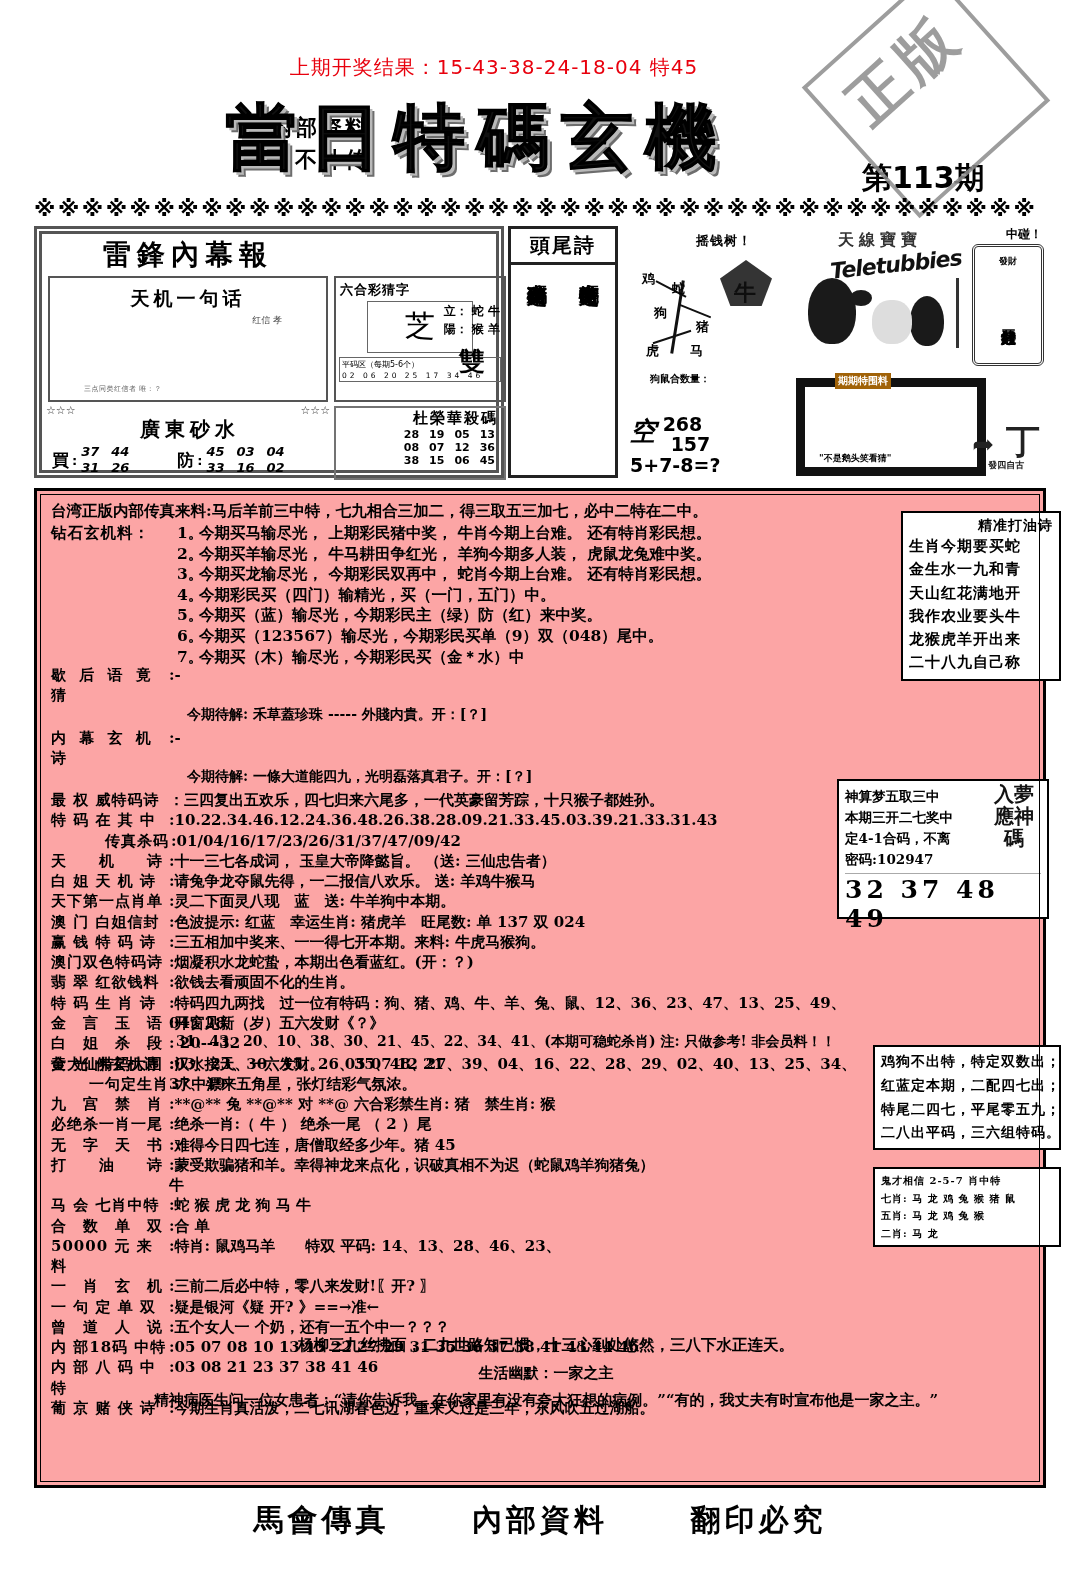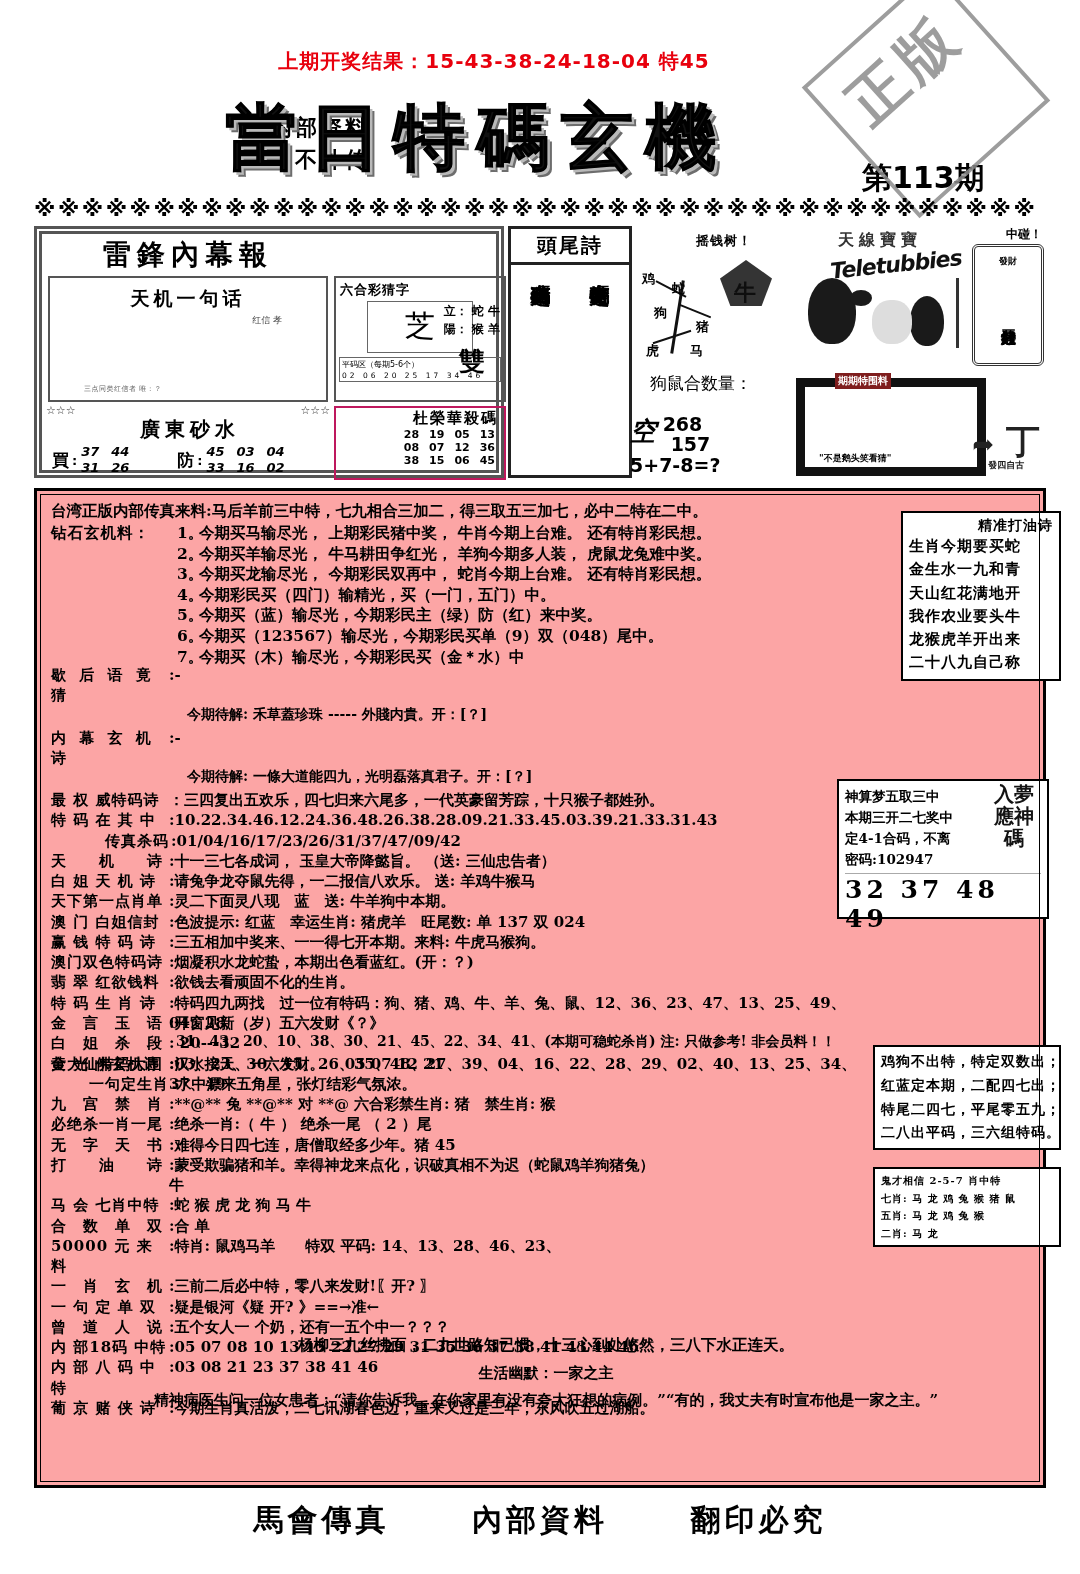--- a/index.html
+++ b/index.html
@@ -3,22 +3,22 @@
 <meta charset="utf-8">
 <style>
   html,body{margin:0;padding:0;background:#fff;}
   body{
     width:1080px;height:1574px;position:relative;overflow:hidden;
     font-family:"DejaVu Sans","Liberation Sans",sans-serif;
     color:#000;
   }
   
   .prev-result{
-    position:absolute;left:0;top:48px;width:988px;text-align:center;
-    color:#e8000d;font-weight:bold;font-size:20px;letter-spacing:1px;
+    position:absolute;left:0;top:54px;width:988px;text-align:center;
+    color:#e8000d;font-weight:normal;font-size:20px;letter-spacing:1px;
     font-family:"DejaVu Sans","Liberation Sans",sans-serif;
   }
   .side-note{
     position:absolute;left:270px;top:112px;width:190px;
     font-size:22px;font-weight:bold;line-height:1.45;letter-spacing:3px;
   }
   .big-title{
     position:absolute;left:225px;top:92px;width:640px;text-align:left;
     font-size:72px;font-weight:bold;letter-spacing:12px;line-height:1.25;
     color:#111;
@@ -70,49 +70,49 @@
   .boxZM{position:absolute;left:292px;top:42px;width:172px;height:126px;
     border:2px solid #555;box-sizing:border-box;}
   .boxZM .t{font-size:13px;font-weight:bold;letter-spacing:1px;margin:3px 0 0 4px;}
   .boxZM .glyph{width:104px;height:50px;margin:2px auto 0;border:1px solid #666;
     text-align:center;font-size:30px;line-height:48px;
     font-family:"DejaVu Serif","Liberation Serif",serif;}
   .boxZM .zone{margin:4px 3px 0;border:1px solid #666;font-size:8px;padding:1px 2px;}
   .boxZM .zone .z2{letter-spacing:3px;font-size:7.5px;margin-top:1px;}
   .boxZM .right{position:absolute;right:4px;top:24px;font-size:12px;font-weight:bold;line-height:1.5;}
   .boxSL{position:absolute;left:292px;top:172px;width:172px;height:74px;
-    border:2px solid #be185d;box-sizing:border-box;}
+    border:2px solid #737373;box-sizing:border-box;}
   .boxSL .t{text-align:right;font-size:15px;font-weight:bold;letter-spacing:2px;
     margin:1px 6px 0 0;font-family:"DejaVu Serif","Liberation Serif",serif;}
   .boxSL table{position:absolute;right:4px;top:20px;font-size:11px;
     border-collapse:collapse;font-weight:bold;}
   .boxSL td{padding:0 5px;text-align:center;}
-  .panelB{position:absolute;left:474px;top:0;width:124px;height:252px;
+  .panelB{position:absolute;left:474px;top:0;width:110px;height:252px;
     border:3px solid #222;box-sizing:border-box;background:#fff;}
   .panelB .hd{text-align:center;font-size:20px;font-weight:bold;letter-spacing:2px;
     border-bottom:3px solid #222;padding:3px 0;
     font-family:"DejaVu Serif","Liberation Serif",serif;}
   .panelB .cols{display:flex;justify-content:space-around;padding-top:4px;}
   .panelB .col{font-size:20px;font-weight:bold;line-height:1.15;text-align:center;
     font-family:"DejaVu Serif","Liberation Serif",serif;}
   .panelC{position:absolute;left:590px;top:0;width:200px;height:252px;}
   .panelC .cap{text-align:center;font-size:13px;font-weight:bold;margin-top:6px;letter-spacing:1px;}
   .tree{position:relative;height:120px;}
   .tree span{position:absolute;font-size:13px;font-weight:bold;}
   .tree .branch{position:absolute;background:#111;}
-  .panelC .cap2{font-size:17px;font-weight:normal;margin:2px 0 0 26px;}
+  .panelC .cap2{font-size:10px;font-weight:bold;margin:2px 0 0 26px;}
   .eq{position:absolute;left:6px;bottom:2px;font-size:19px;font-weight:bold;line-height:1.12;}
   .eq .kong{font-size:26px;font-style:italic;}
   .panelD{position:absolute;left:780px;top:0;width:232px;height:252px;}
   .tubby-title{position:absolute;left:24px;top:4px;font-size:16px;font-weight:bold;letter-spacing:5px;color:#333;}
   .tubby-en{position:absolute;left:16px;top:26px;font-size:22px;font-weight:bold;font-style:italic;
     color:#111;letter-spacing:-1px;transform:rotate(-6deg);}
   .tubby{position:absolute;border-radius:50% 50% 45% 45%;background:#1a1a1a;}
   .tv-frame{position:absolute;left:-18px;top:152px;width:172px;height:80px;border:9px solid #111;background:#fff;}
-  .tv-frame .lbl{position:absolute;left:30px;top:-14px;font-size:10px;font-weight:bold;background:#7f1d1d;color:#fff;padding:1px 3px;}
+  .tv-frame .lbl{position:absolute;left:30px;top:-14px;font-size:10px;font-weight:bold;background:#a16207;color:#fff;padding:1px 3px;}
   .tv-frame .q{position:absolute;left:14px;bottom:2px;font-size:9px;font-weight:bold;}
   .scroll{position:absolute;right:2px;top:18px;width:72px;height:122px;
     border:3px double #333;border-radius:6px;text-align:center;padding-top:8px;box-sizing:border-box;}
   .scroll .c{font-size:15px;font-weight:bold;line-height:1.25;
     font-family:"DejaVu Serif","Liberation Serif",serif;}
   .scroll .hd{font-size:9px;font-weight:bold;}
   .zhong{position:absolute;right:4px;top:0;font-size:12px;font-weight:bold;}
   .arrowbit{position:absolute;right:6px;bottom:6px;font-size:34px;font-weight:bold;color:#222;}
   .arrowbit small{font-size:9px;display:block;text-align:center;margin-top:-6px;}
   

